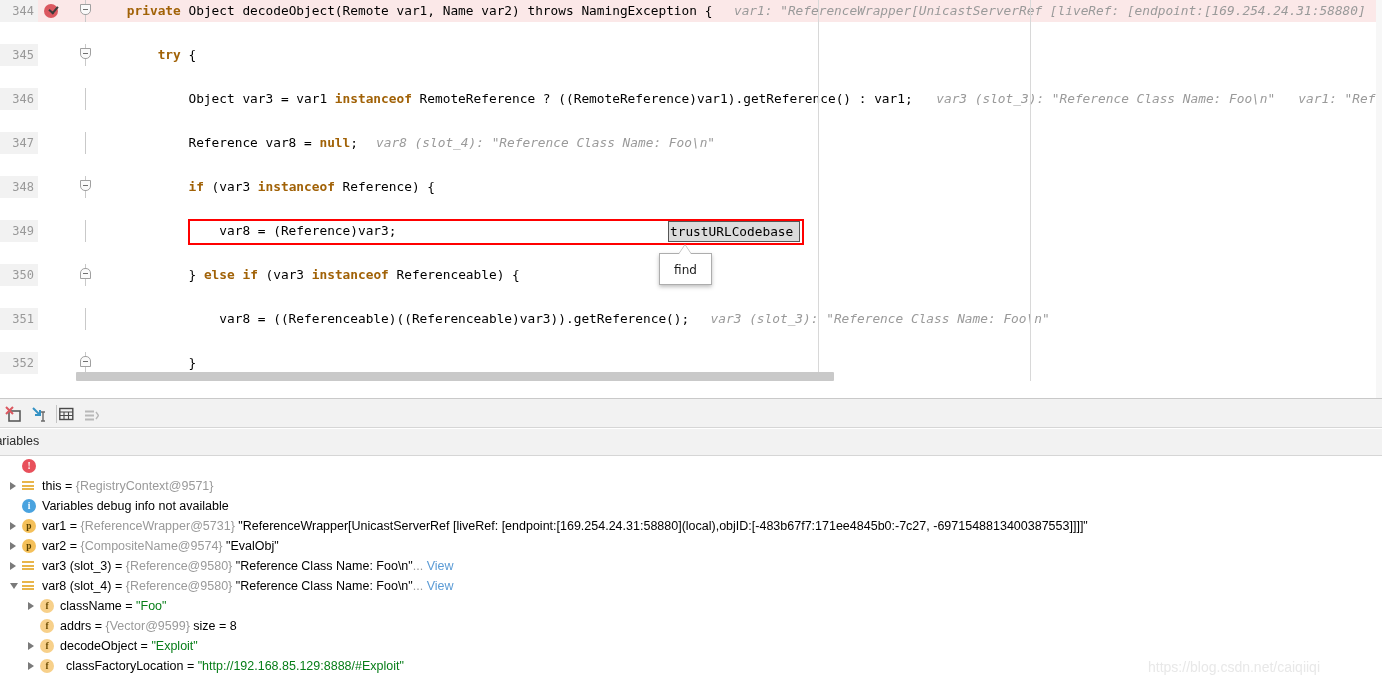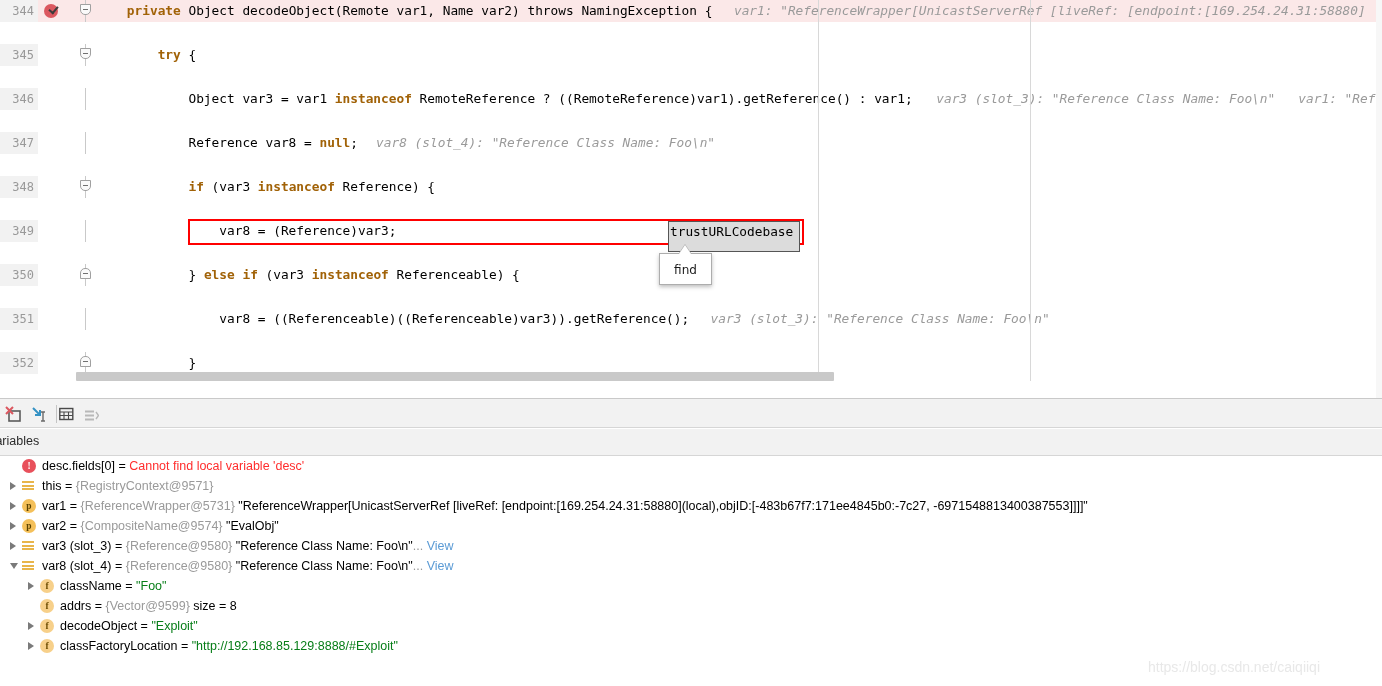--- a/index.html
+++ b/index.html
@@ -83,21 +83,21 @@
   .red-box {
     position: absolute; left: 188px; top: 219px; width: 616px; height: 26px;
     border: 2px solid #ff0000; pointer-events: none;
   }
   .cn-anno {
     position: absolute; left: 436px; top: 194px;
     color: #ff0000; font-size: 16px; font-family: "DejaVu Sans", sans-serif;
     white-space: nowrap;
   }
   .token-box {
-    position: absolute; left: 668px; top: 221px; width: 132px; height: 31px;
+    position: absolute; left: 668px; top: 221px; width: 132px; height: 21px;
     background: #dcdcdc; border: 1px solid #555555;
     font-family: "DejaVu Sans Mono", monospace; font-size: 12.8px;
     line-height: 19px; color: #000000; text-align: left; padding-left: 1px;
   }
   .tooltip {
     position: absolute; left: 659px; top: 253px; width: 53px; height: 32px;
     background: #ffffff; border: 1px solid #adadad;
     box-shadow: 0 2px 4px rgba(0,0,0,.25);
     font-family: "DejaVu Sans", sans-serif; font-size: 12px; color: #1a1a1a;
     text-align: center; line-height: 32px;
@@ -239,30 +239,33 @@
       </div>
     </div>
 
     <div class="dbg-tabs">
       <div class="tab-label">Variables</div>
     </div>
 
     <div class="var-list" id="var-list">
         <div class="var-row">
           <span class="badge err" style="left:22px"></span>
-          <span class="vtext" style="left:42px"><span class="c-name">desc.fields[0]</span><span> = </span><span class="c-err">Cannot find local variable 'desc'</span></span>
         </div>
         <div class="var-row">
           <span class="tri" style="left:10px"></span>
           <span class="stack-icon" style="left:22px">
             <i></i>
             <i></i>
             <i></i>
           </span>
           <span class="vtext" style="left:42px"><span class="c-name">this</span><span> = </span><span class="c-ref">{RegistryContext@9571}</span> </span>
+        </div>
+        <div class="var-row">
+          <span class="badge info" style="left:22px"></span>
+          <span class="vtext" style="left:42px"><span class="c-name">Variables debug info not available</span></span>
         </div>
         <div class="var-row">
           <span class="tri" style="left:10px"></span>
           <span class="badge p" style="left:22px">p</span>
           <span class="vtext" style="left:42px"><span class="c-name">var1</span><span> = </span><span class="c-ref">{ReferenceWrapper@5731}</span> <span class="c-num">"ReferenceWrapper[UnicastServerRef [liveRef: [endpoint:[169.254.24.31:58880](local),objID:[-483b67f7:171ee4845b0:-7c27, -6971548813400387553]]]]"</span></span>
         </div>
         <div class="var-row">
           <span class="tri" style="left:10px"></span>
           <span class="badge p" style="left:22px">p</span>
           <span class="vtext" style="left:42px"><span class="c-name">var2</span><span> = </span><span class="c-ref">{CompositeName@9574}</span> <span class="c-num">"EvalObj"</span></span>
@@ -295,19 +298,19 @@
           <span class="vtext" style="left:60px"><span class="c-name">addrs</span><span> = </span><span class="c-ref">{Vector@9599}</span> <span class="c-num">size = 8</span></span>
         </div>
         <div class="var-row">
           <span class="tri" style="left:28px"></span>
           <span class="badge f" style="left:40px">f</span>
           <span class="vtext" style="left:60px"><span class="c-name">decodeObject</span><span> = </span><span class="c-str">"Exploit"</span></span>
         </div>
         <div class="var-row">
           <span class="tri" style="left:28px"></span>
           <span class="badge f" style="left:40px">f</span>
-          <span class="vtext" style="left:60px"><span class="c-name">classFactoryLocation</span><span> = </span><span class="c-str">"http://192.168.85.129:8888/#Exploit"</span></span>
+          <span class="vtext" style="left:66px"><span class="c-name">classFactoryLocation</span><span> = </span><span class="c-str">"http://192.168.85.129:8888/#Exploit"</span></span>
         </div>
       </div>
   </div>
 
   <div class="watermark">https://blog.csdn.net/caiqiiqi</div>
 </div>
 
 </body></html>

